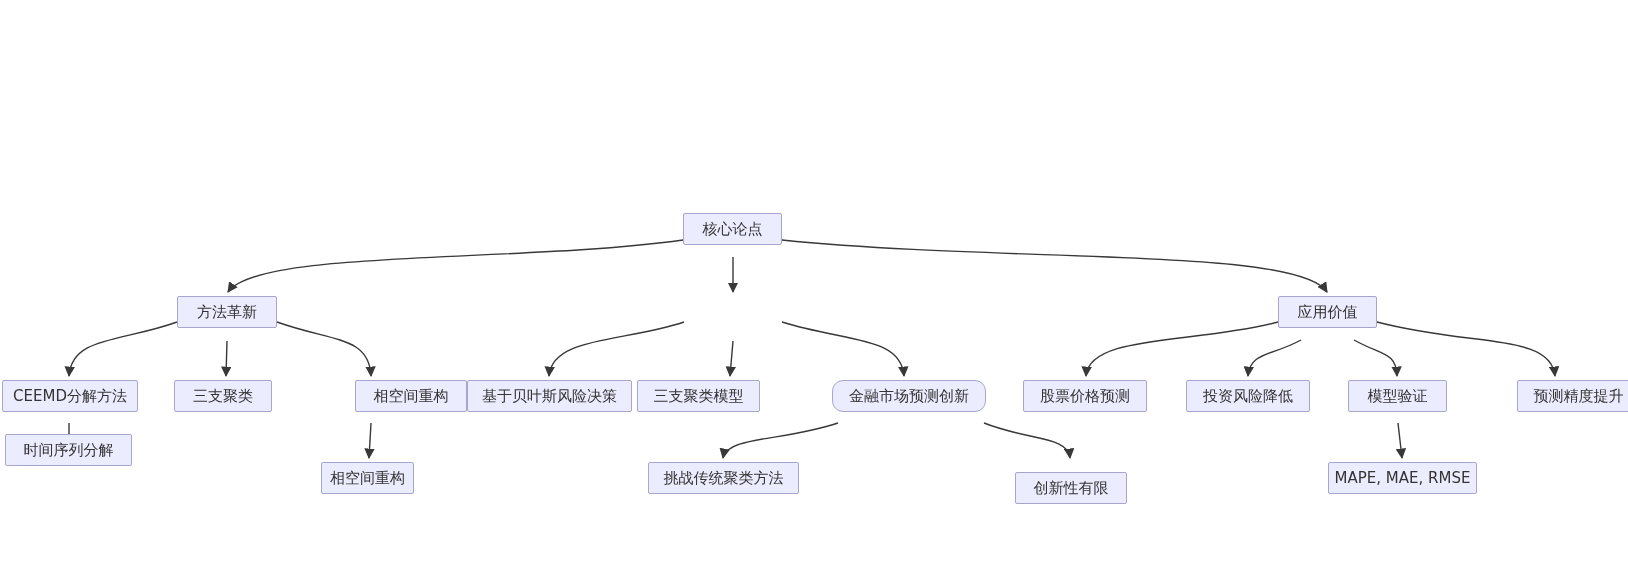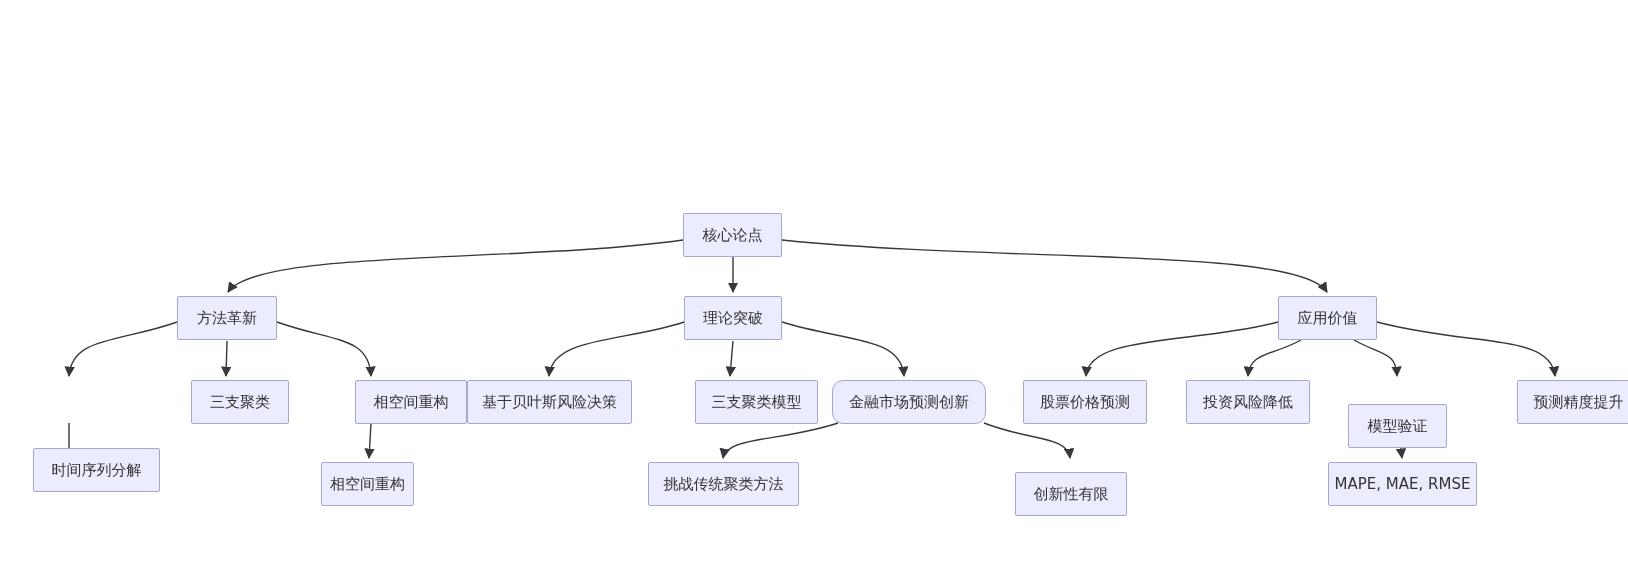--- a/index.html
+++ b/index.html
@@ -33,21 +33,21 @@
     display: flex;
     align-items: center;
     justify-content: center;
     background: #ECECFF;
     border: 1px solid #A6A6D1;
     border-radius: 2px;
     color: #333333;
     font-size: 15px;
     text-align: center;
     white-space: nowrap;
-    height: 44px;
+    height: 32px;
   }
   .node span { line-height: 1; }
 </style>
 </head>
 <body>
 
 <div class="canvas">
 
   <svg class="edge-layer" viewBox="0 0 1628 576">
     <defs>
@@ -75,56 +75,56 @@
     <path class="edge" d="M1398,423 L1402,458" marker-end="url(#arrow)"></path>
   </svg>
 
   <div class="node" style="left:683px;top:213px;width:99px;">
     <span>核心论点</span>
   </div>
 
   <div class="node" style="left:177px;top:296px;width:100px;">
     <span>方法革新</span>
   </div>
-  <div class="node" style="left:684px;top:296px;width:98px;">
-    <span>理论突破</span>
-  </div>
   <div class="node" style="left:1278px;top:296px;width:99px;">
     <span>应用价值</span>
   </div>
 
-  <div class="node" style="left:191px;top:380px;width:98px;">
+  <div class="node" style="left:2px;top:380px;width:136px;">
+    <span>CEEMD分解方法</span>
+  </div>
+  <div class="node" style="left:174px;top:380px;width:98px;">
     <span>三支聚类</span>
   </div>
   <div class="node" style="left:315px;top:380px;width:112px;margin-left:40px;">
     <span>相空间重构</span>
   </div>
   <div class="node" style="left:467px;top:380px;width:165px;">
     <span>基于贝叶斯风险决策</span>
   </div>
-  <div class="node" style="left:695px;top:380px;width:123px;">
+  <div class="node" style="left:637px;top:380px;width:123px;">
     <span>三支聚类模型</span>
   </div>
   <div class="node" style="left:832px;top:380px;width:154px;border-radius:11px;">
     <span>金融市场预测创新</span>
   </div>
   <div class="node" style="left:1186px;top:380px;width:124px;">
     <span>投资风险降低</span>
   </div>
   <div class="node" style="left:1023px;top:380px;width:124px;">
     <span>股票价格预测</span>
   </div>
-  <div class="node" style="left:1348px;top:404px;width:99px;">
+  <div class="node" style="left:1348px;top:380px;width:99px;">
     <span>模型验证</span>
   </div>
   <div class="node" style="left:1493px;top:380px;width:123px;margin-left:24px;">
     <span>预测精度提升</span>
   </div>
 
-  <div class="node" style="left:5px;top:448px;width:127px;margin-left:28px;">
+  <div class="node" style="left:5px;top:434px;width:127px;">
     <span>时间序列分解</span>
   </div>
   <div class="node" style="left:321px;top:462px;width:93px;">
     <span>相空间重构</span>
   </div>
   <div class="node" style="left:648px;top:462px;width:151px;">
     <span>挑战传统聚类方法</span>
   </div>
   <div class="node" style="left:1015px;top:472px;width:112px;">
     <span>创新性有限</span>

